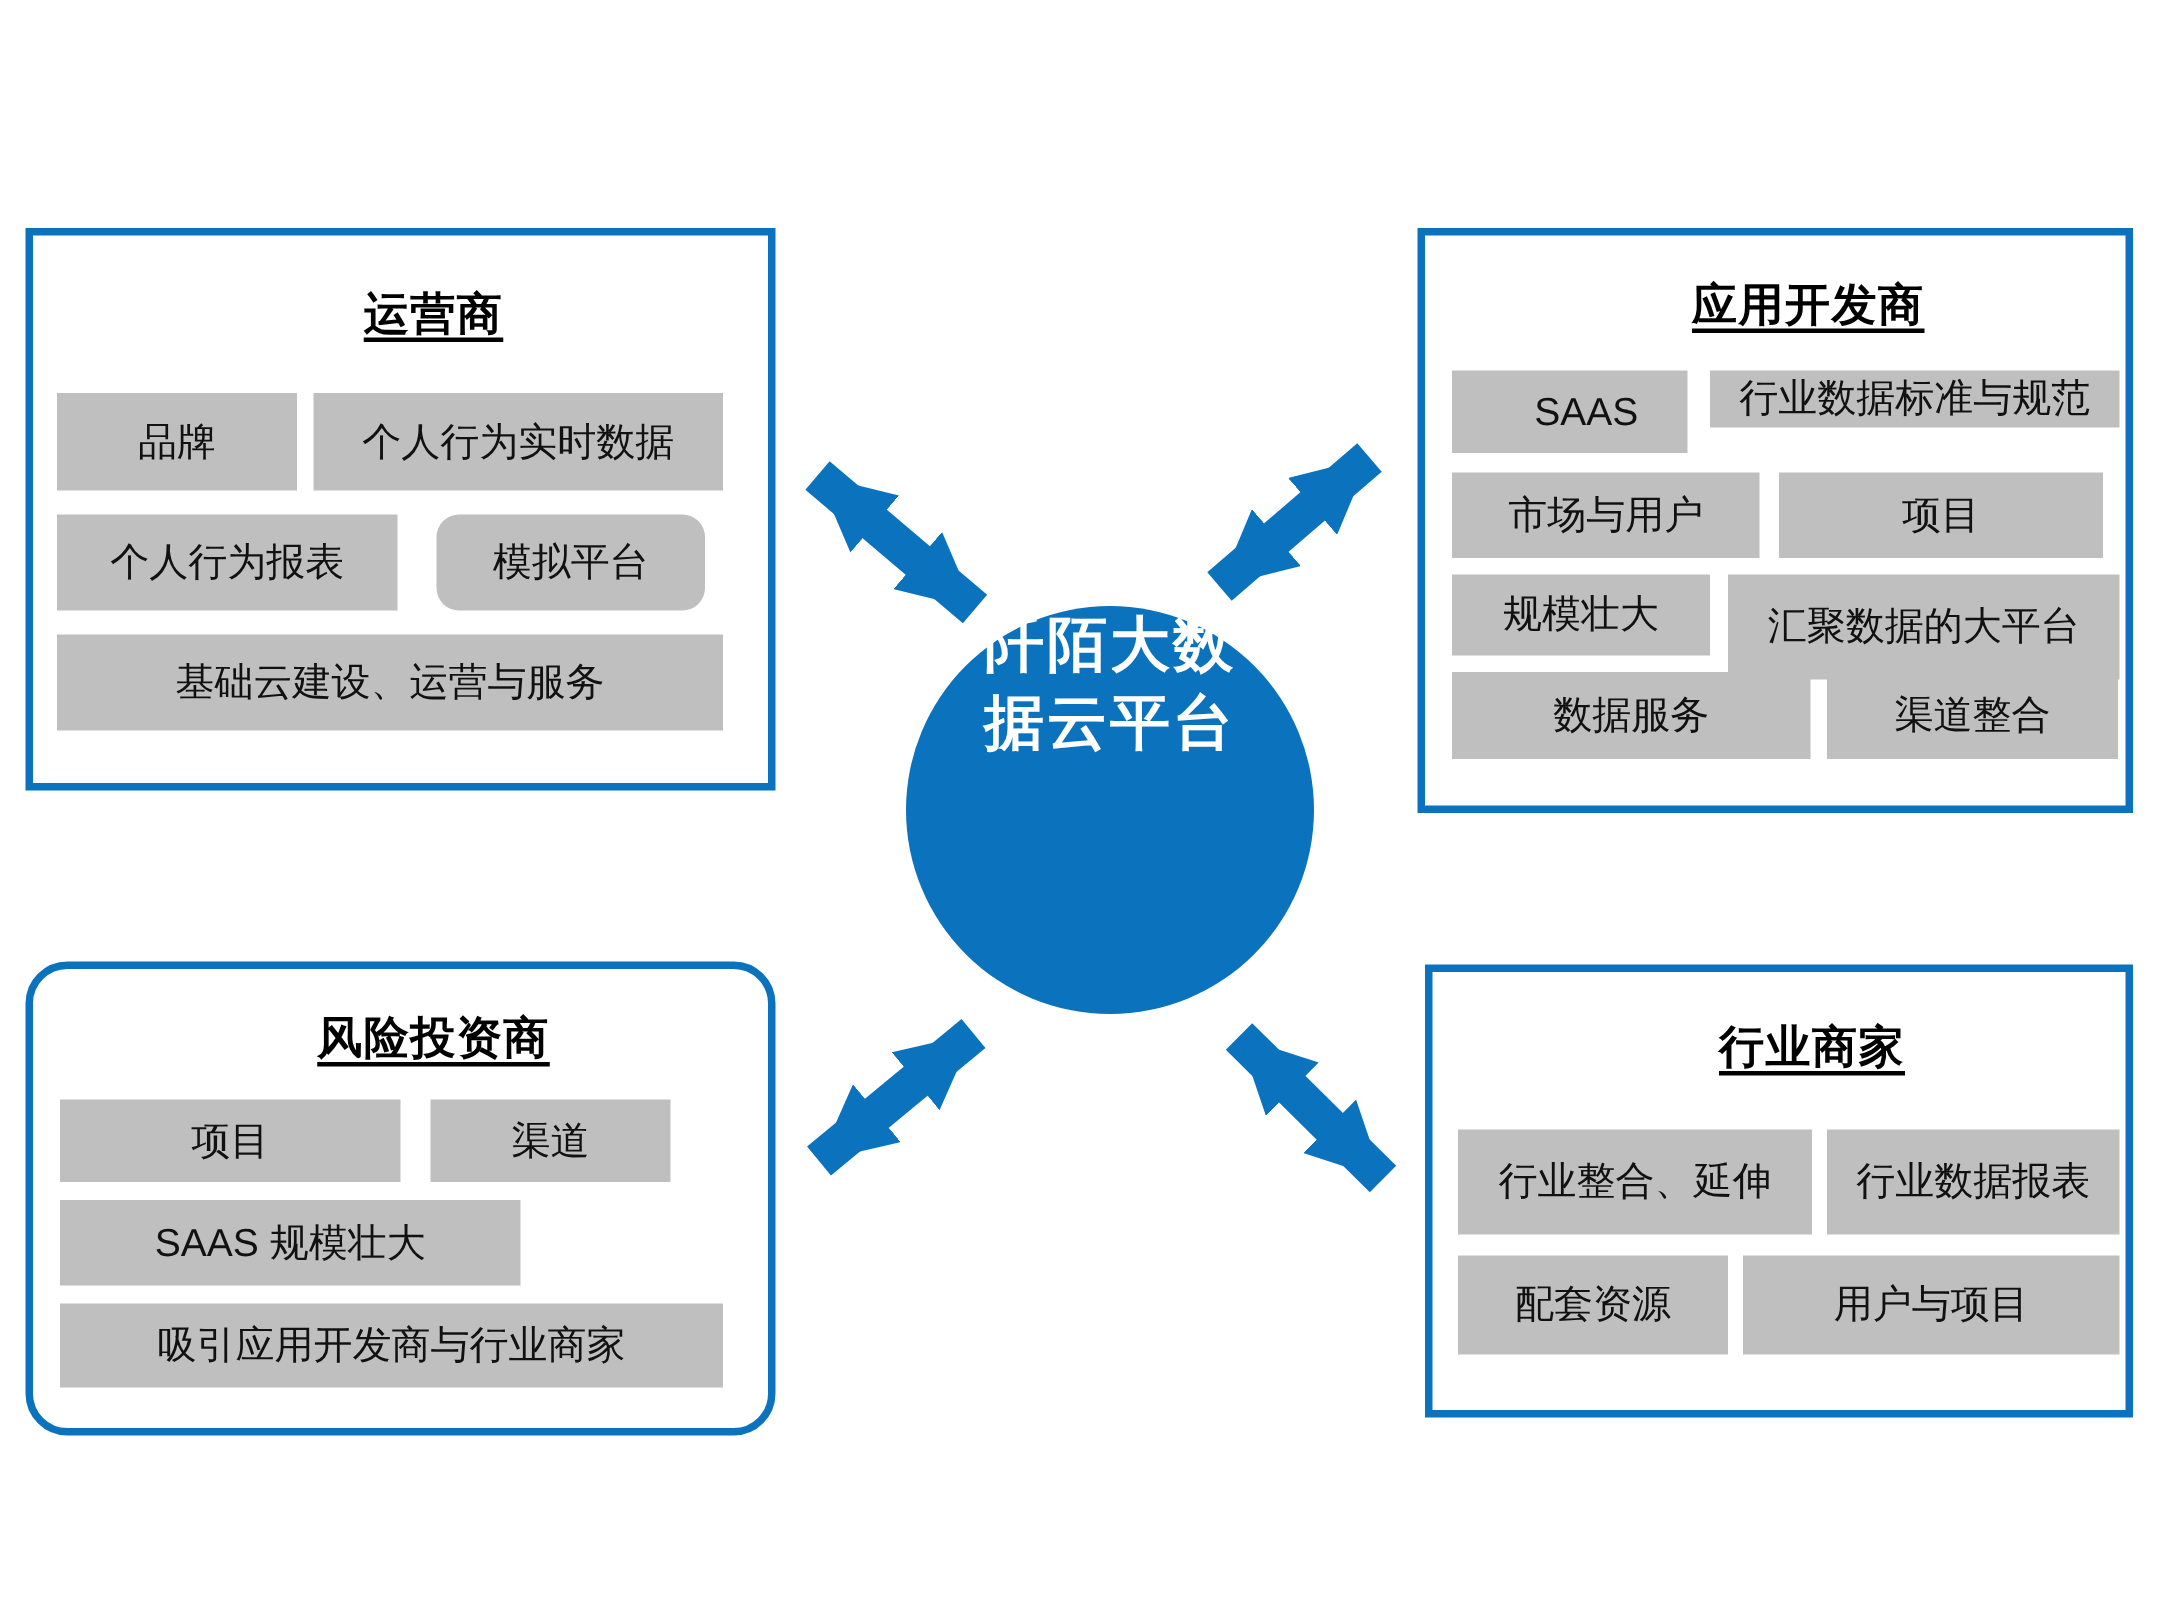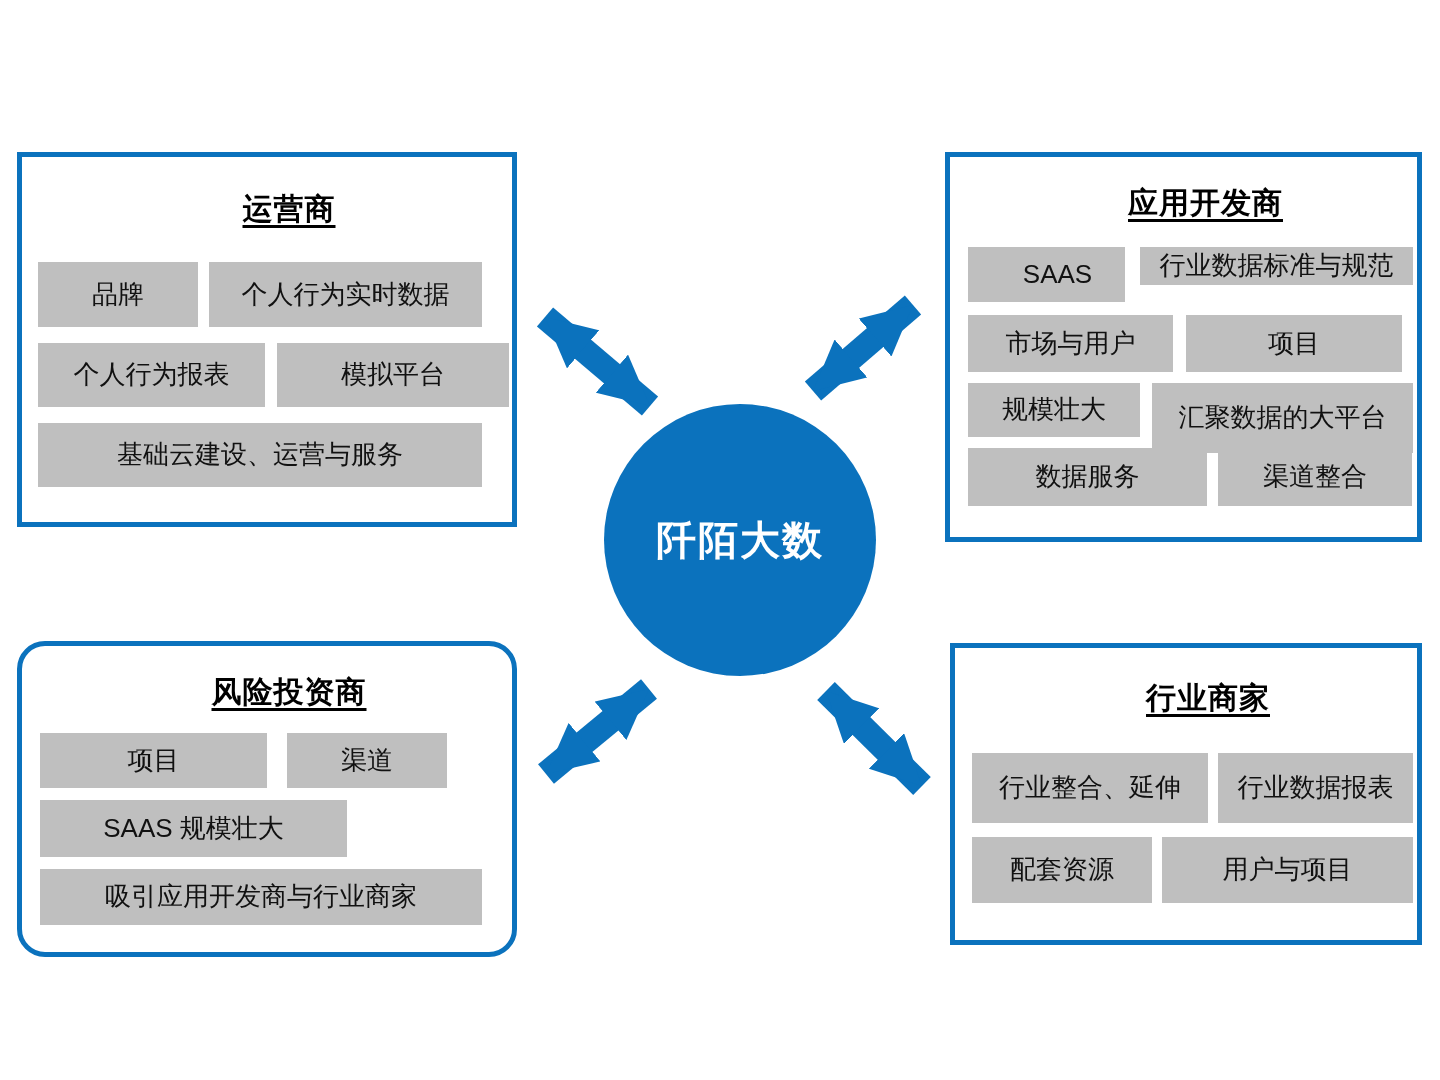--- a/index.html
+++ b/index.html
@@ -64,21 +64,21 @@
     font-size: 26px;
     line-height: 1.15;
     padding: 0 4px;
     box-sizing: border-box;
     white-space: nowrap;
   }
   
   .tl-1 { left: 16px;  top: 105px; width: 160px; height: 65px; }
   .tl-2 { left: 187px; top: 105px; width: 273px; height: 65px; }
   .tl-3 { left: 16px;  top: 186px; width: 227px; height: 64px; }
-  .tl-4 { left: 255px; top: 186px; width: 232px; height: 64px; }
+  .tl-4 { left: 269px; top: 186px; width: 179px; height: 64px; border-radius: 15px; }
   .tl-5 { left: 16px;  top: 266px; width: 444px; height: 64px; }
   
   .tr-1 { left: 18px;  top: 90px;  width: 157px; height: 55px; padding-left: 26px; }
   .tr-2 { left: 190px; top: 90px;  width: 273px; height: 38px; }
   .tr-3 { left: 18px;  top: 158px; width: 205px; height: 57px; }
   .tr-4 { left: 236px; top: 158px; width: 216px; height: 57px; }
   .tr-5 { left: 18px;  top: 226px; width: 172px; height: 54px; }
   .tr-6 { left: 202px; top: 226px; width: 261px; height: 70px; }
   .tr-7 { left: 18px;  top: 291px; width: 239px; height: 58px; }
   .tr-8 { left: 268px; top: 291px; width: 194px; height: 58px; }
@@ -94,21 +94,20 @@
   .br-4 { left: 207px; top: 189px; width: 251px; height: 66px; }
   .center-circle {
     position: absolute;
     left: 604px; top: 404px;
     width: 272px; height: 272px;
     border-radius: 50%;
     background: var(--blue);
     display: flex;
     flex-direction: column;
     align-items: center;
-    justify-content: center;
     color: #fff;
     font-size: 40px;
     font-weight: 700;
     line-height: 1.3;
     letter-spacing: 2px;
   }
 </style>
 </head>
 <body>
 
@@ -158,15 +157,16 @@
   <section class="panel panel-br">
     <h2>行业商家</h2>
     <div class="chip br-1">行业整合、延伸</div>
     <div class="chip br-2">行业数据报表</div>
     <div class="chip br-4">用户与项目</div>
     <div class="chip br-3">配套资源</div>
   </section>
 
   <div class="center-circle">
     <div>阡陌大数</div>
+    <div>据云平台</div>
   </div>
 
 </div>
 
 </body></html>

